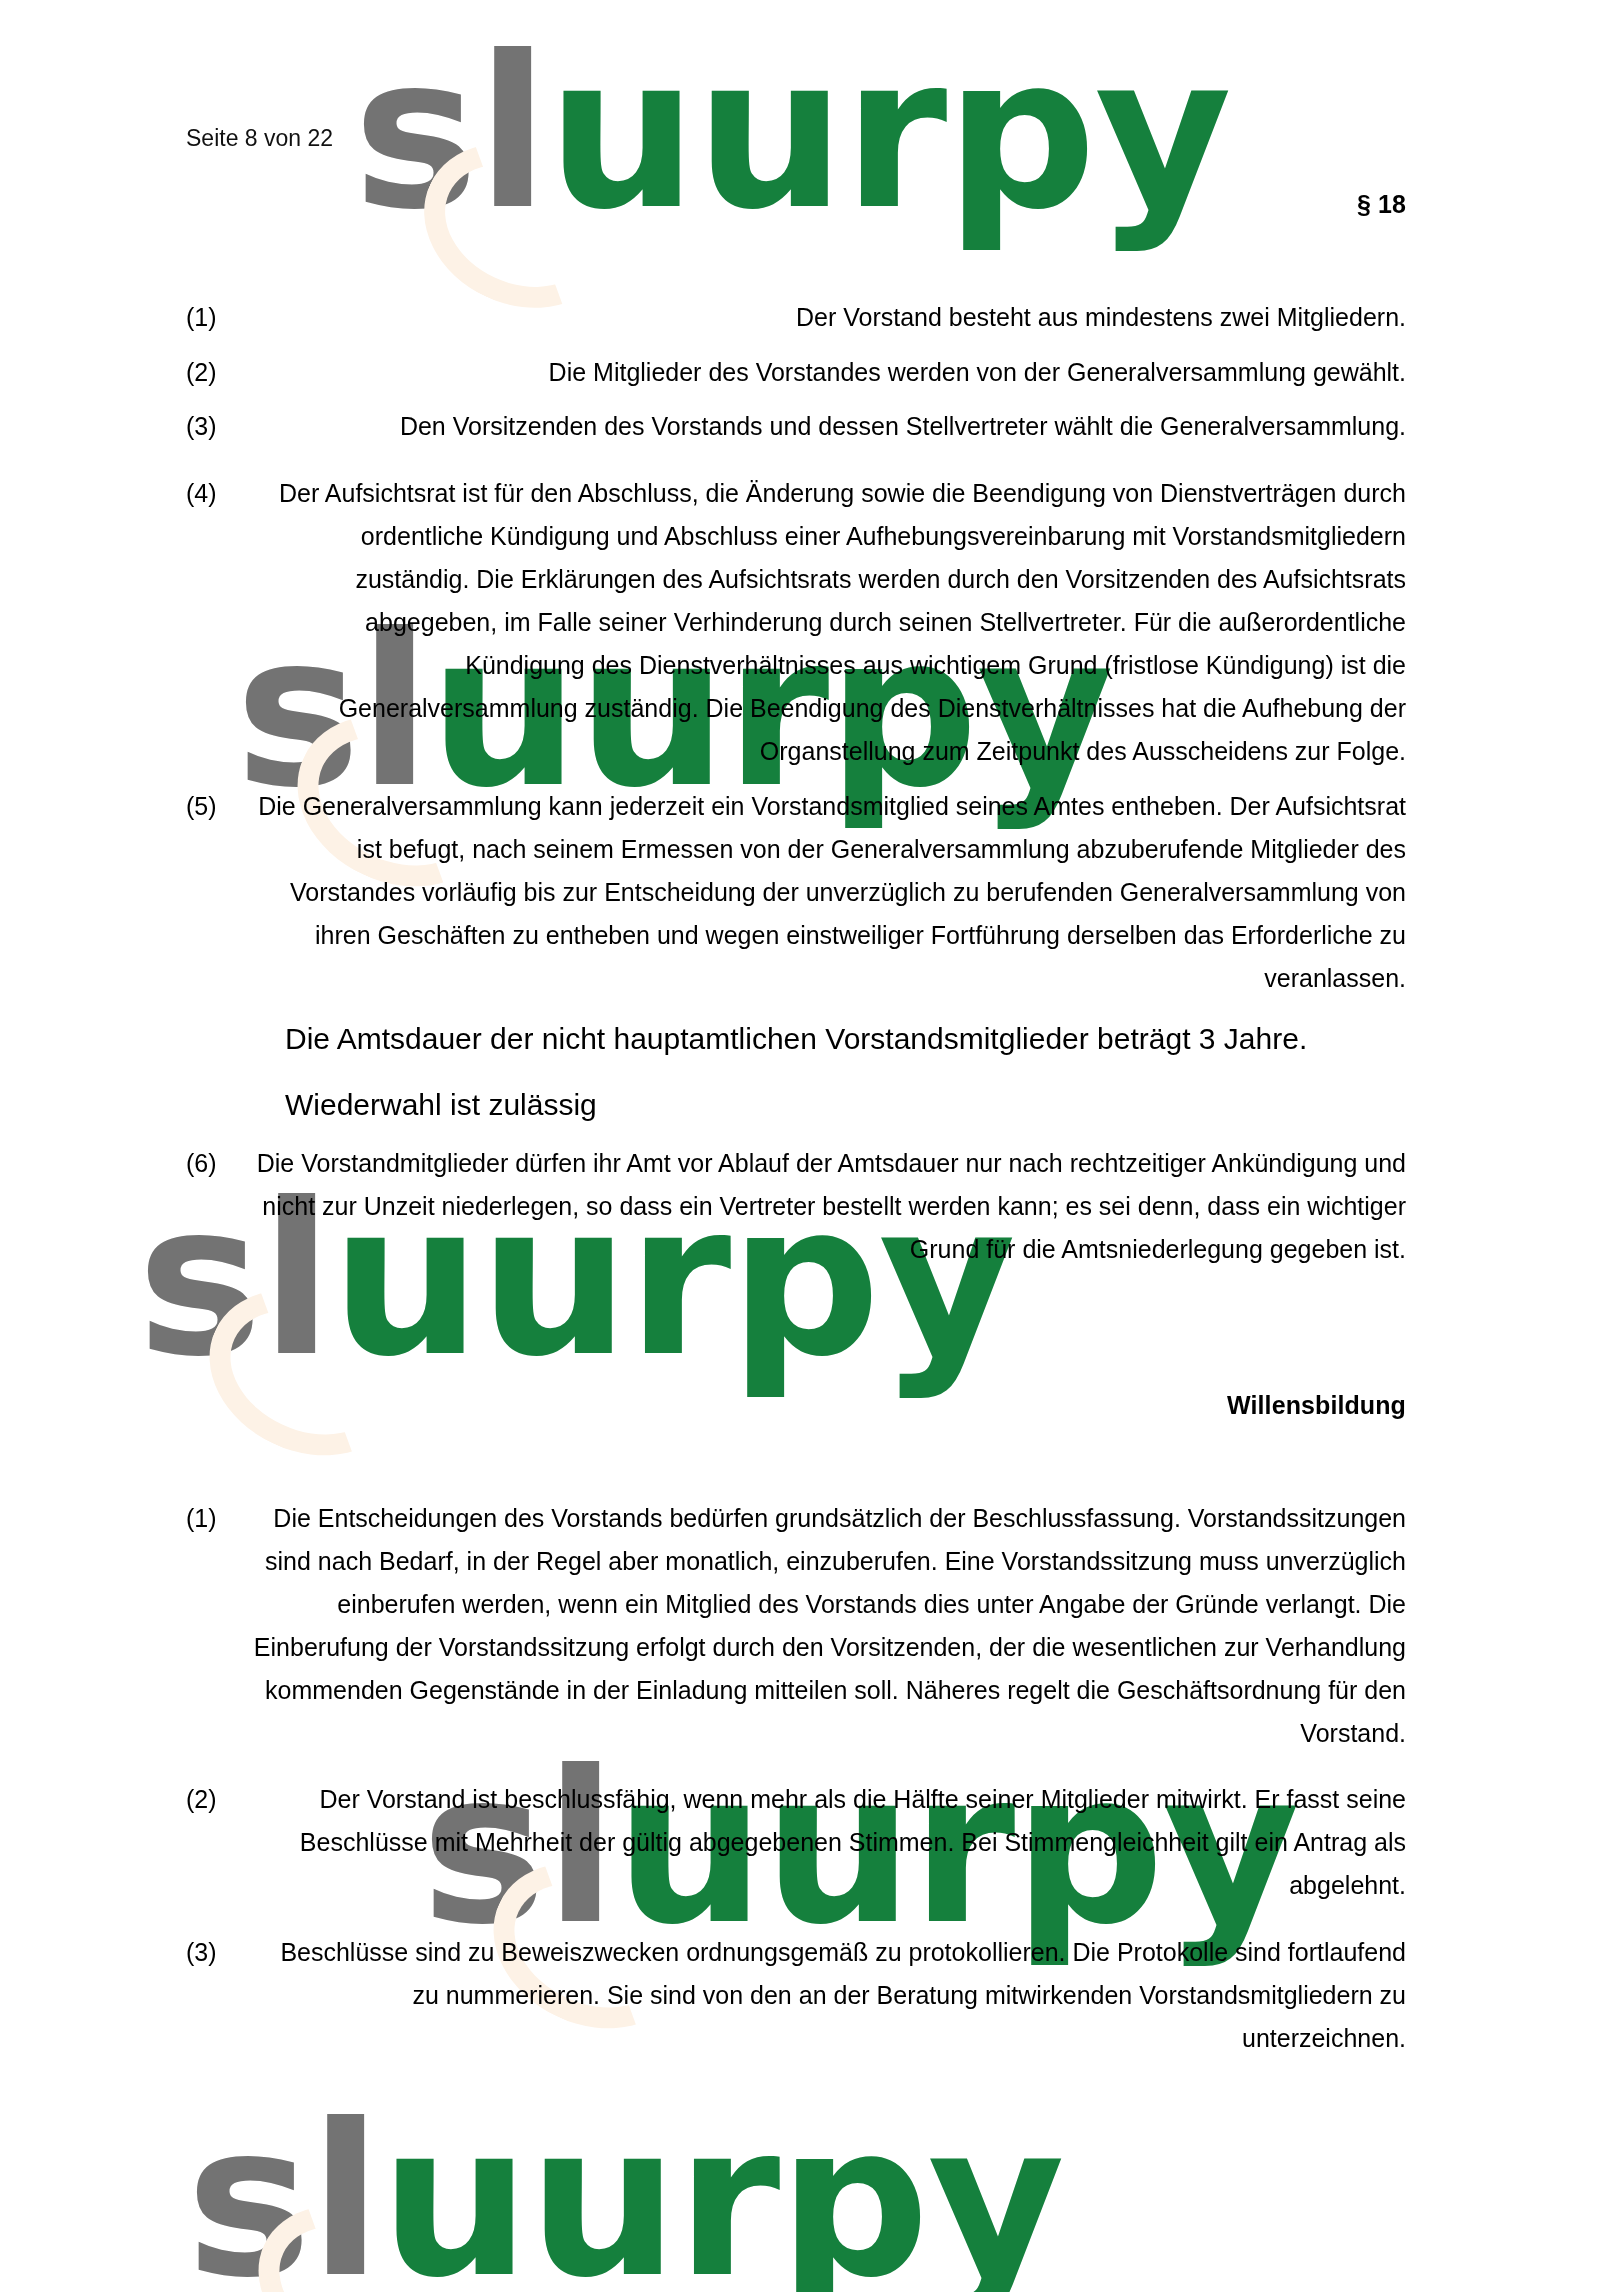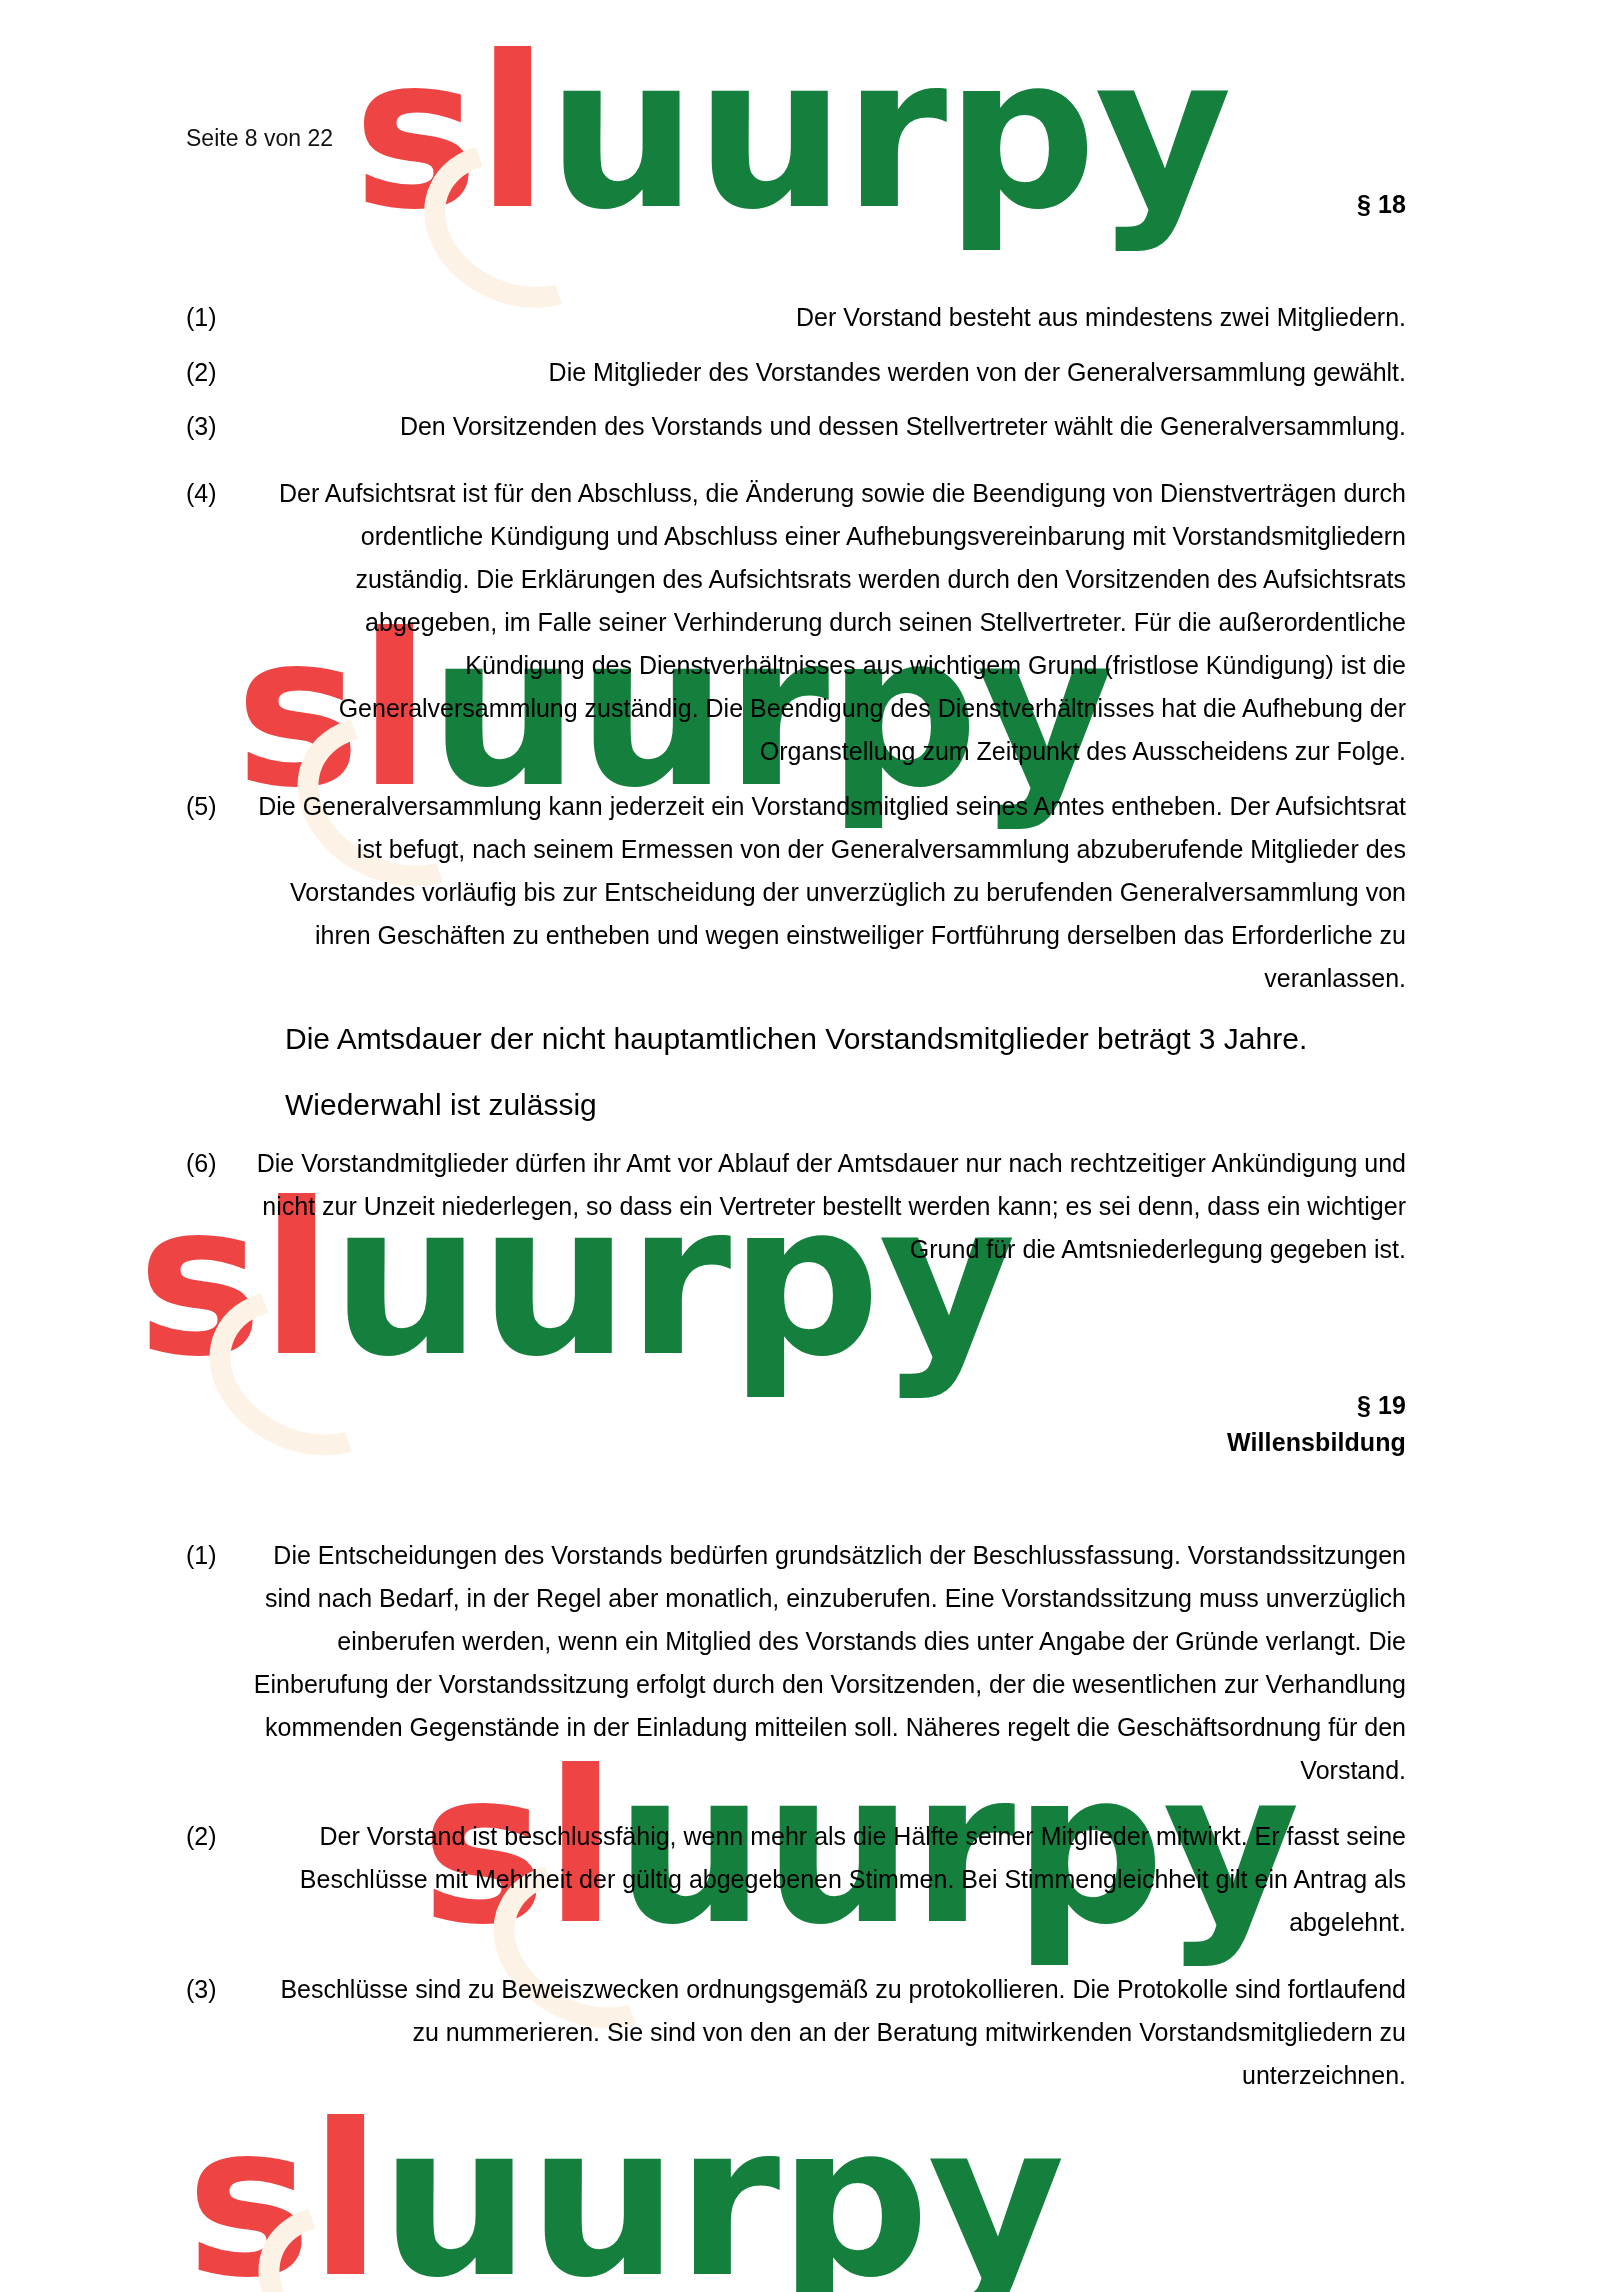--- a/index.html
+++ b/index.html
@@ -26,21 +26,21 @@
     overflow: hidden;
   }
   .wm {
     position: absolute;
     font-family: "DejaVu Sans", sans-serif;
     font-weight: 700;
     white-space: nowrap;
     letter-spacing: -2px;
     user-select: none;
   }
-  .wm .g { color: #ef4444; margin-top: 40px; }
+  .wm .g { color: #737373; margin-top: 40px; }
   .wm .o { color: #15803d; }
   .wm-1 { top: 9.8px;   left: 353px;  font-size: 211px; }
   .wm-2 { top: 588px;  left: 235px;  font-size: 211px; }
   .wm-3 { top: 1157px; left: 137px;  font-size: 211px; }
   .wm-4 { top: 1725px; left: 421px;  font-size: 211px; }
   .wm-5 { top: 2078px; left: 186px;  font-size: 211px; }
 
   .wm-swirl {
     position: absolute;
     border: 21.6px solid #fdf2e6;
@@ -176,21 +176,20 @@
     <div class="plain-line">Wiederwahl ist zulässig</div>
 
     <div class="para tight">
       <span class="marker">(6)</span>
       <span class="body">Die Vorstandmitglieder dürfen ihr Amt vor Ablauf der Amtsdauer nur nach rechtzeitiger Ankündigung und nicht zur Unzeit niederlegen, so dass ein Vertreter bestellt werden kann; es sei denn, dass ein wichtiger Grund für die Amtsniederlegung gegeben ist.</span>
     </div>
 
     <div class="spacer-lg"></div>
 
     <div class="section-heading">
-      <span class="h-num">§ 19</span>
       <span class="h-title">Willensbildung</span>
     </div>
 
     <div class="spacer-md"></div>
 
     <div class="para tight">
       <span class="marker">(1)</span>
       <span class="body">Die Entscheidungen des Vorstands bedürfen grundsätzlich der Beschlussfassung. Vorstandssitzungen sind nach Bedarf, in der Regel aber monatlich, einzuberufen. Eine Vorstandssitzung muss unverzüglich einberufen werden, wenn ein Mitglied des Vorstands dies unter Angabe der Gründe verlangt. Die Einberufung der Vorstandssitzung erfolgt durch den Vorsitzenden, der die wesentlichen zur Verhandlung kommenden Gegenstände in der Einladung mitteilen soll. Näheres regelt die Geschäftsordnung für den Vorstand.</span>
     </div>
 

